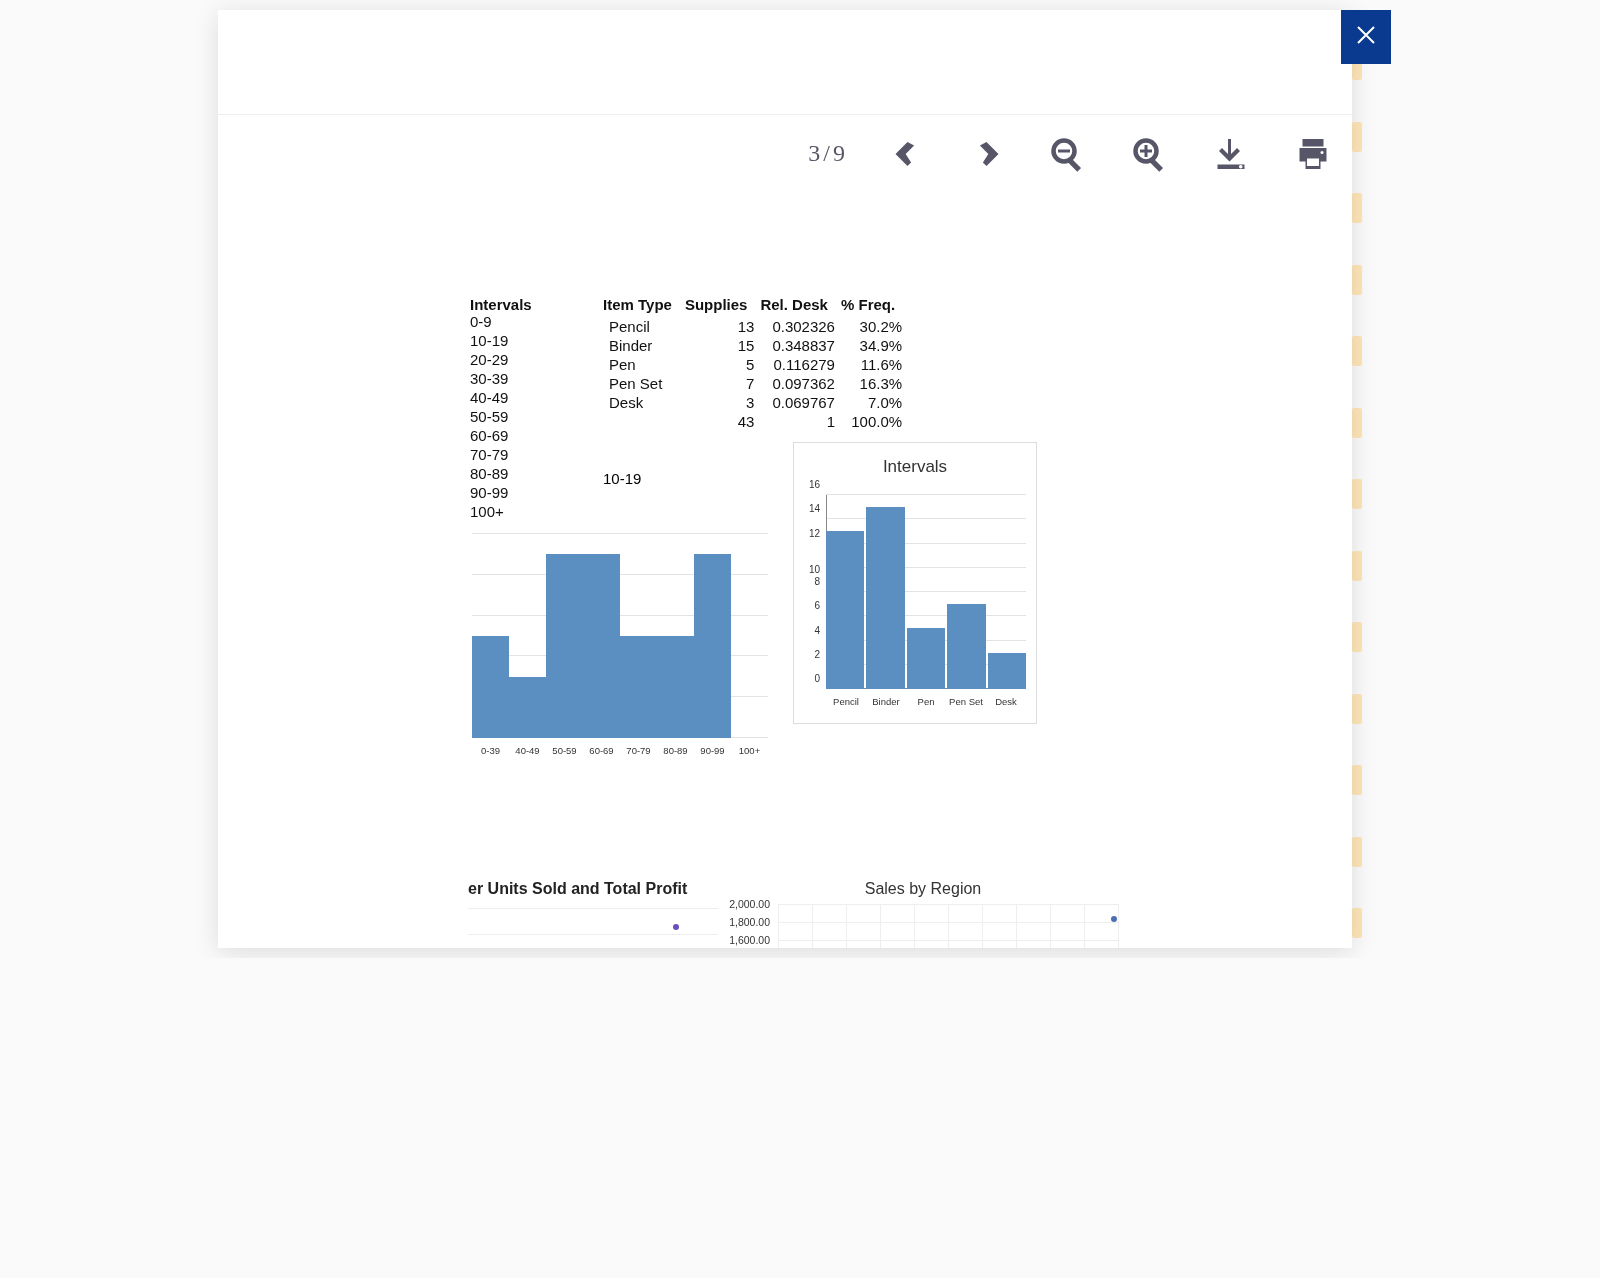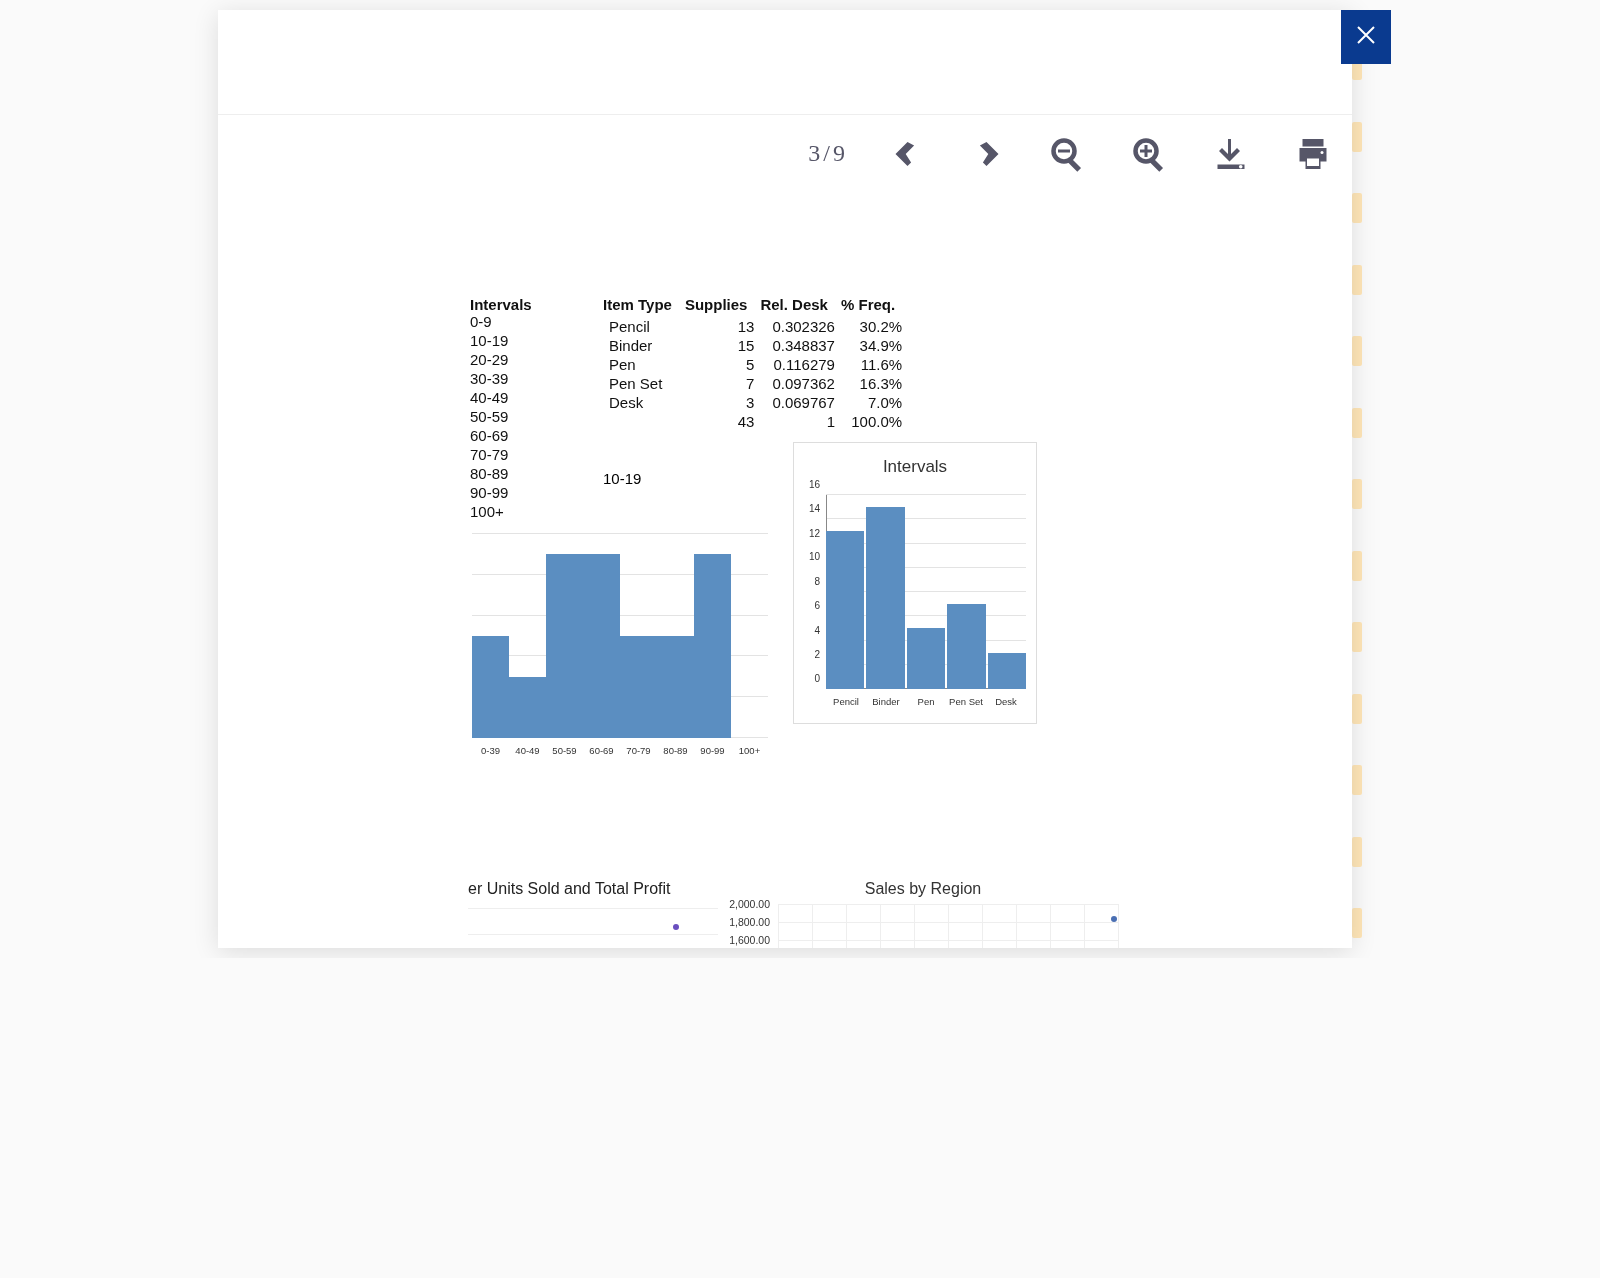--- a/index.html
+++ b/index.html
@@ -46,21 +46,21 @@
   .chart-sup .ylabels span { position:absolute; left:0; width:26px; text-align:right; font-size:10px; color:#333; transform:translateY(-50%);}
   .chart-sup .bars { position:absolute; left:32px; right:10px; bottom:18px; top:10px; display:flex; align-items:flex-end; gap:2px;}
   .chart-sup .bar { flex:1; background:#5b8ec1;}
   .chart-sup .axis-x { position:absolute; left:32px; right:10px; bottom:18px; height:1px; background:#888;}
   .chart-sup .axis-y { position:absolute; left:32px; bottom:18px; top:10px; width:1px; background:#888;}
   .chart-sup .xlabels { position:absolute; left:32px; right:10px; bottom:0; display:flex; }
   .chart-sup .xlabels span { flex:1; text-align:center; font-size:9.5px; color:#333; }
 
   
   .chart-prof { position:absolute; left:250px; top:688px; width:250px; height:80px; }
-  .chart-prof .title { font-size:16px; font-weight:400; color:#222; }
+  .chart-prof .title { font-size:16px; font-weight:700; color:#222; }
   .chart-prof .plot { position:relative; height:50px; border-top:1px solid #eee; margin-top:10px;}
   .chart-prof .gl { position:absolute; left:0; right:0; height:1px; background:#eee;}
   .chart-prof .dot { position:absolute; width:6px; height:6px; border-radius:50%; background:#6a4fbf;}
 
   .chart-reg { position:absolute; left:510px; top:688px; width:390px; height:80px;}
   .chart-reg .title { text-align:center; font-size:16px; color:#333; margin-bottom:6px;}
   .chart-reg .ylabels span { position:absolute; left:0; font-size:10.5px; color:#333; text-align:right; width:42px; transform:translateY(-50%);}
   .chart-reg .plot { position:relative; height:54px; margin-left:50px;}
   .chart-reg .ygl { position:absolute; left:0; right:0; height:1px; background:#eee;}
   .chart-reg .ygv { position:absolute; top:0; bottom:-4px; width:1px; background:#eee;}
@@ -255,21 +255,21 @@
                 <div class="ygl" style="bottom: 75%;"></div>
                 <div class="ygl" style="bottom: 87.5%;"></div>
                 <div class="ygl" style="bottom: 100%;"></div>
               </div>
             <div class="ylabels" id="sup-yl">
                 <span style="bottom: 18px;">0</span>
                 <span style="bottom: 42.25px;">2</span>
                 <span style="bottom: 66.5px;">4</span>
                 <span style="bottom: 90.75px;">6</span>
                 <span style="bottom: 115px;">8</span>
-                <span style="bottom: 140px;">10</span>
+                <span style="bottom: 127px;">10</span>
                 <span style="bottom: 163.5px;">12</span>
                 <span style="bottom: 187.75px;">14</span>
                 <span style="bottom: 212px;">16</span>
               </div>
             <div class="axis-y"></div>
             <div class="axis-x"></div>
             <div class="bars" id="sup-bars">
                 <div class="bar" style="height: 81.25%;"></div>
                 <div class="bar" style="height: 93.75%;"></div>
                 <div class="bar" style="height: 31.25%;"></div>

